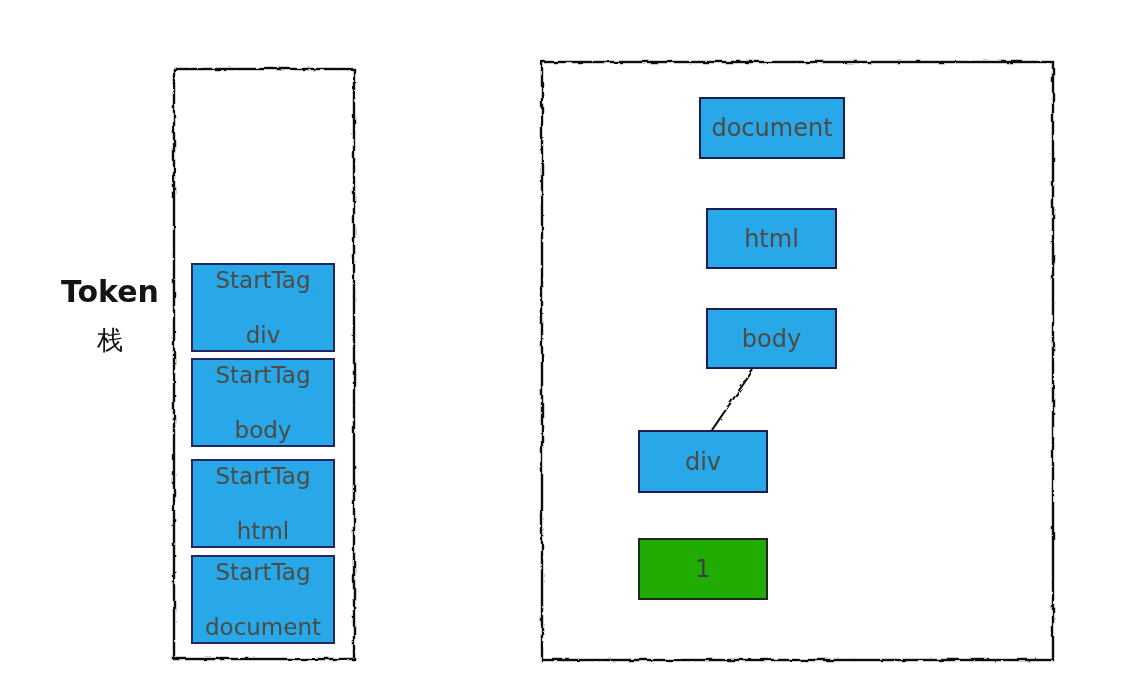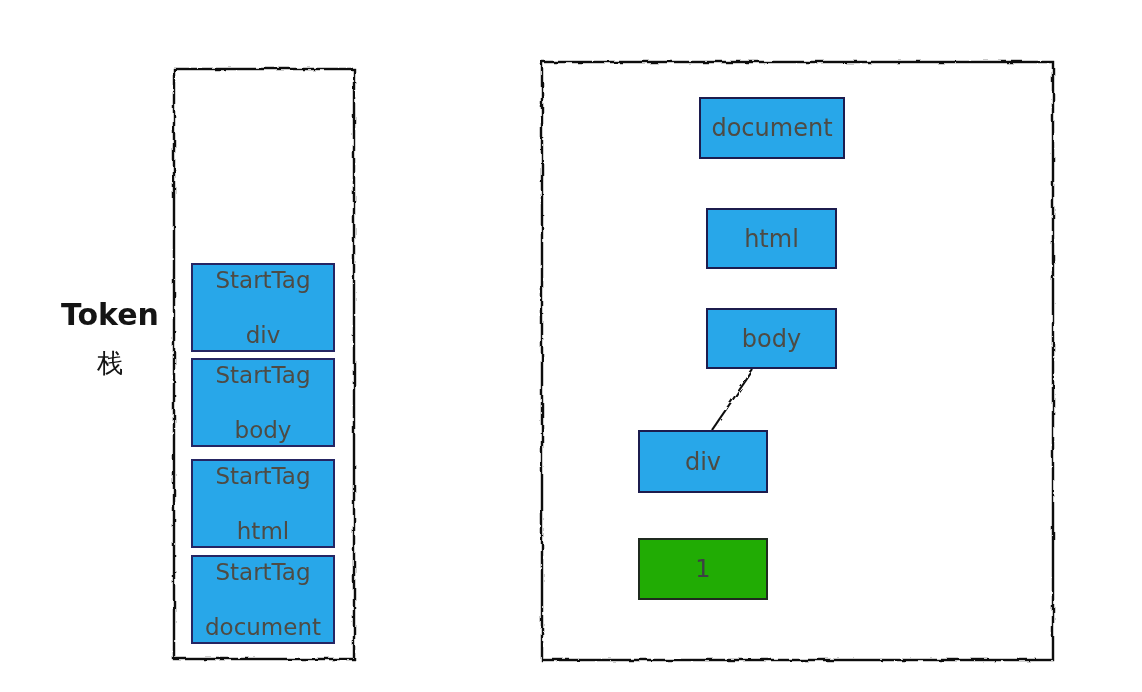--- a/index.html
+++ b/index.html
@@ -11,21 +11,21 @@
     font-family: "DejaVu Sans", sans-serif;
     overflow: hidden;
   }
   
   .side-label {
     position: absolute;
     text-align: center;
     color: #141414;
     font-weight: 600;
   }
-  #token-label { left: 48px; top: 297px; width: 124px; }
+  #token-label { left: 48px; top: 274px; width: 124px; }
   #token-label .l1 { font-size: 30px; display: block; }
   #token-label .l2 { font-size: 26px; display: block; margin-top: 14px; font-weight: 500; }
   #dom-label { left: 438px; top: 292px; width: 100px; font-size: 30px; }
 
   
   .token-box {
     position: absolute;
     left: 191px;
     width: 144px;
     height: 89px;

